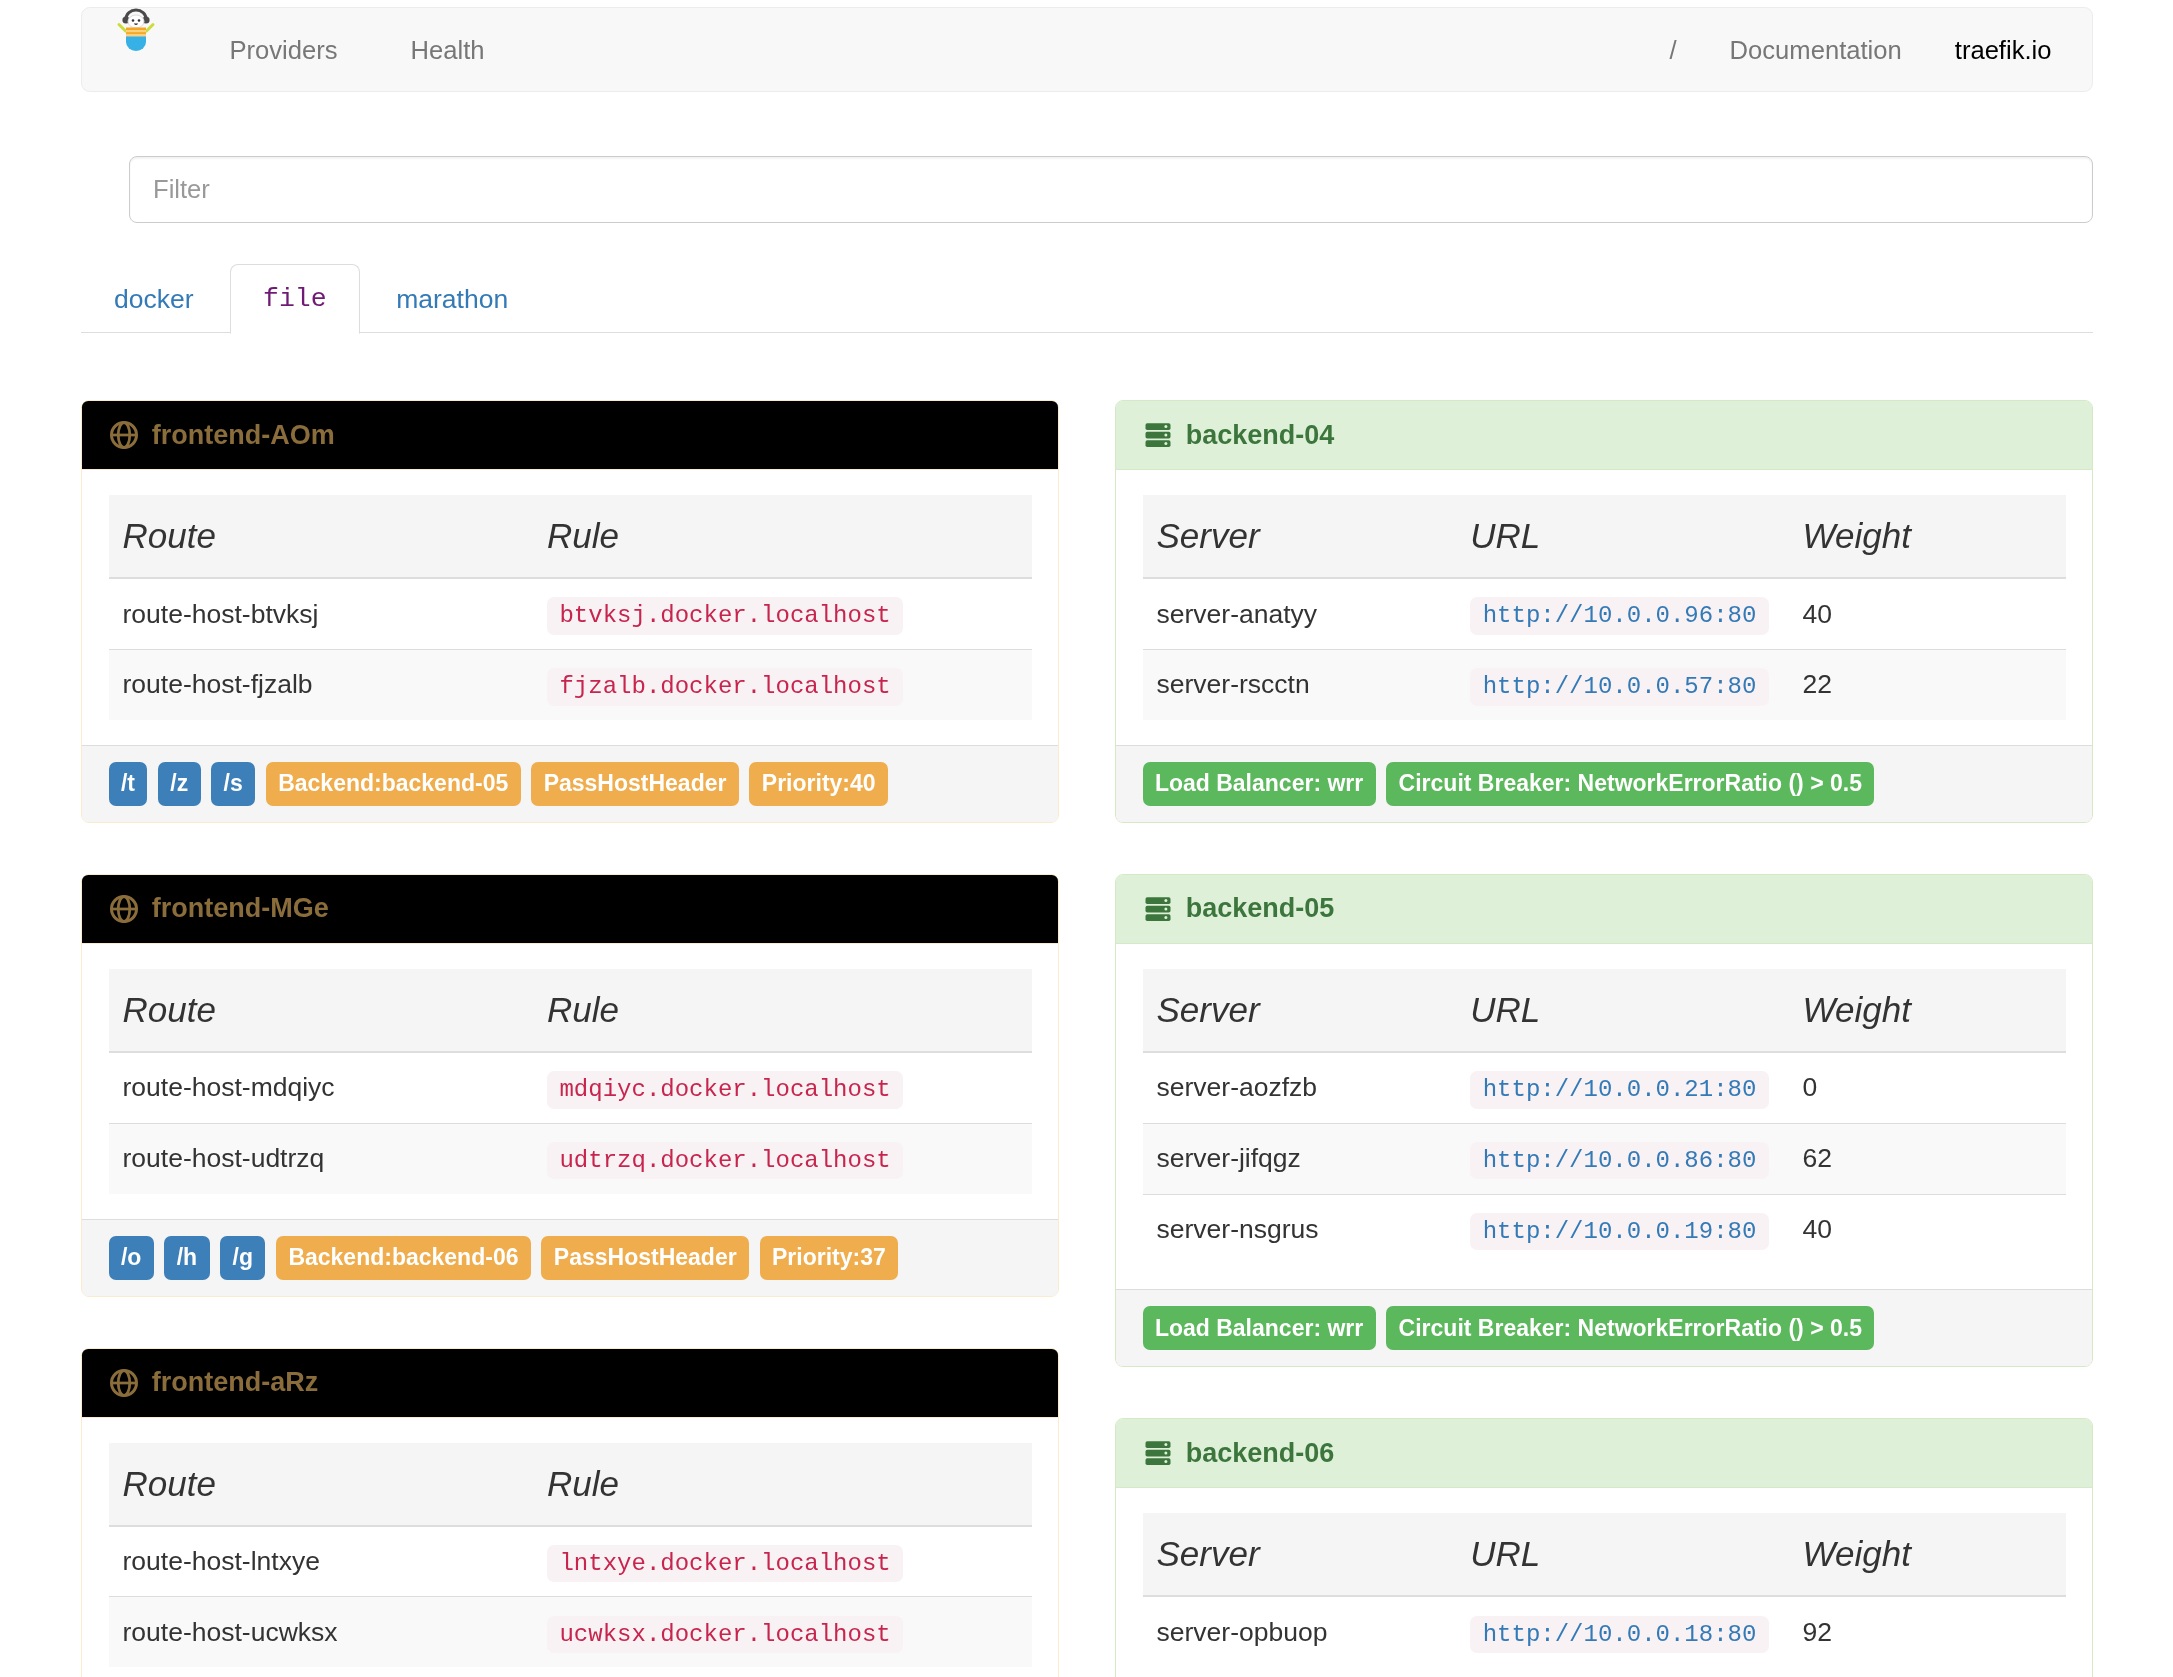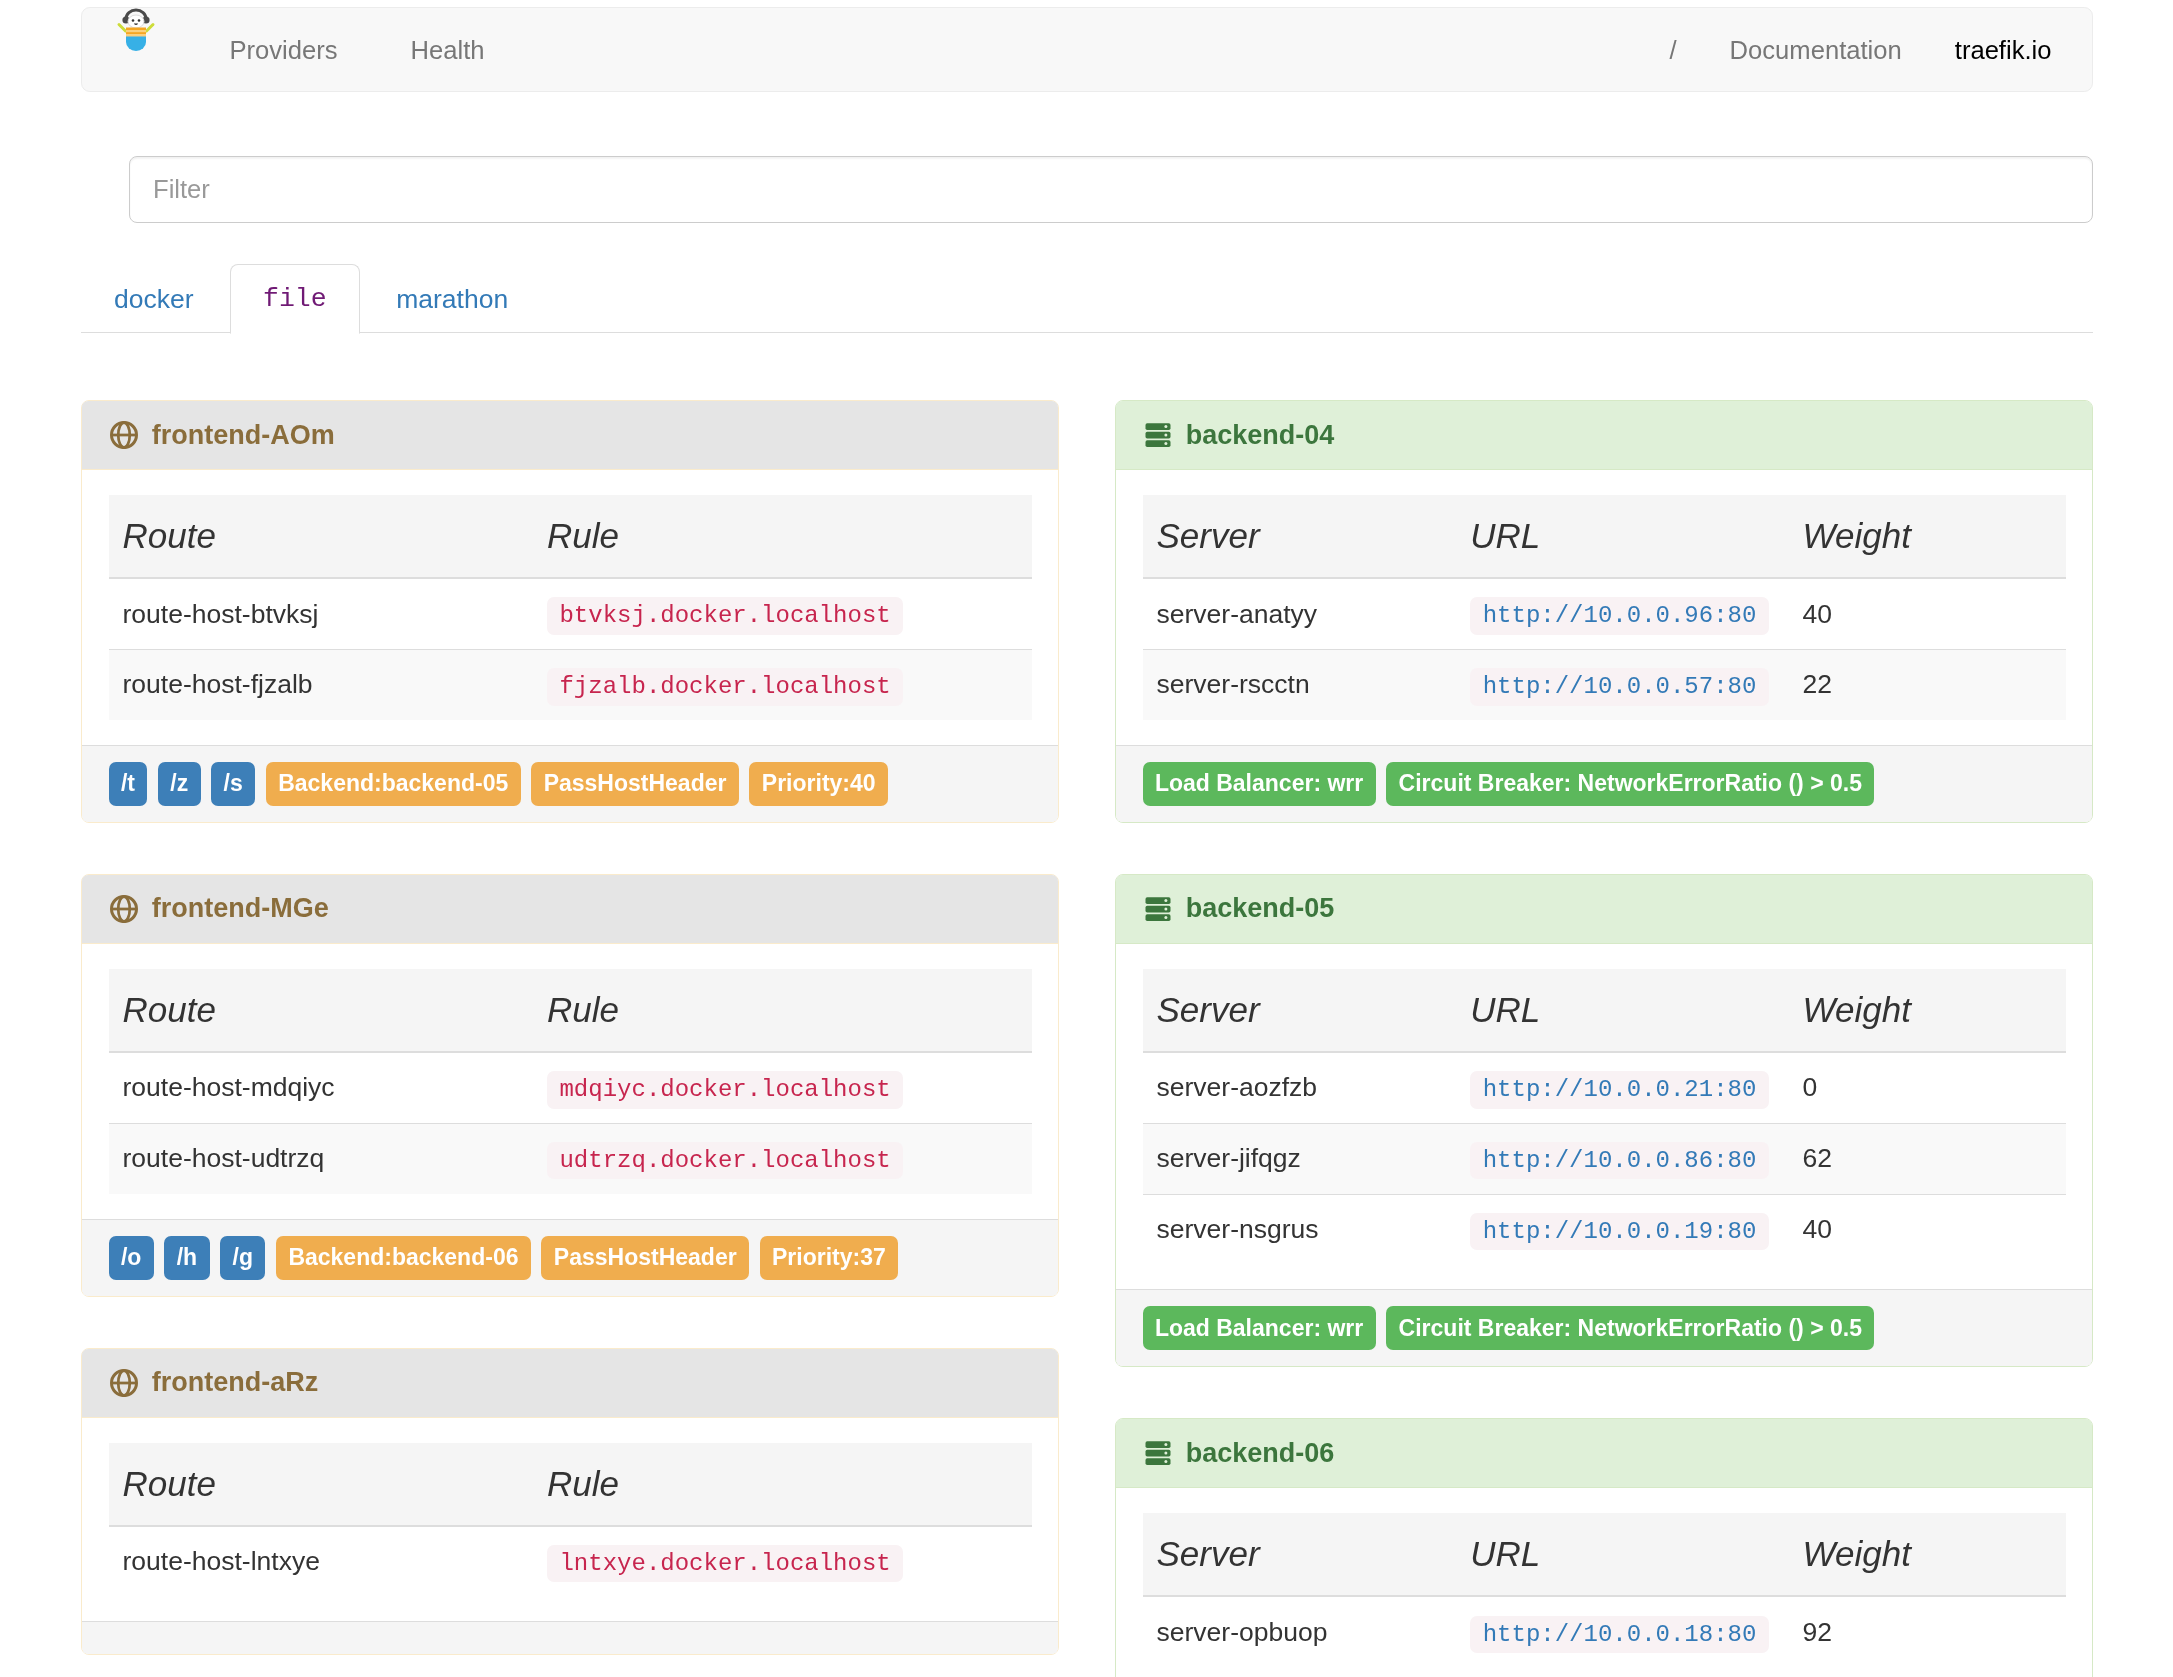--- a/index.html
+++ b/index.html
@@ -73,21 +73,21 @@
   }
   .panel.warning { border-color: #faebcc; }
   .panel.success { border-color: #d6e9c6; }
   .panel-heading {
     display: flex; align-items: center; gap: 13.2px;
     padding: 18.5px 26.5px;
     font-size: 27px; font-weight: bold;
     border-bottom: 1.8px solid transparent;
     border-radius: 6.2px 6.2px 0 0;
   }
-  .warning .panel-heading { background: #e5e5e5; color: #8a6d3b; border-color: #faebcc; }
+  .warning .panel-heading { background: #000000; color: #8a6d3b; border-color: #faebcc; }
   .success .panel-heading { background: #dff0d8; color: #3c763d; border-color: #d6e9c6; }
   .p-icon { display: inline-flex; }
   .panel-body { padding: 25px 26.5px; }
   table.tbl { width: 100%; border-collapse: collapse; }
   .tbl th {
     font-style: italic; font-weight: normal; text-align: left;
     font-size: 35px; color: #333;
     padding: 21px 14px;
     background: #f5f5f5;
     border-bottom: 2.6px solid #ddd;
@@ -281,20 +281,24 @@
             <tr>
               <th>Route</th>
               <th>Rule</th>
             </tr>
           </thead>
           <tbody>
             <tr>
               <td>route-host-lntxye</td>
               <td><code class="code">lntxye.docker.localhost</code></td>
             </tr>
+            <tr>
+              <td>route-host-ucwksx</td>
+              <td><code class="code">ucwksx.docker.localhost</code></td>
+            </tr>
           </tbody>
         </table>
       </div>
       <footer class="panel-footer">
         
         
         
         
         
         

